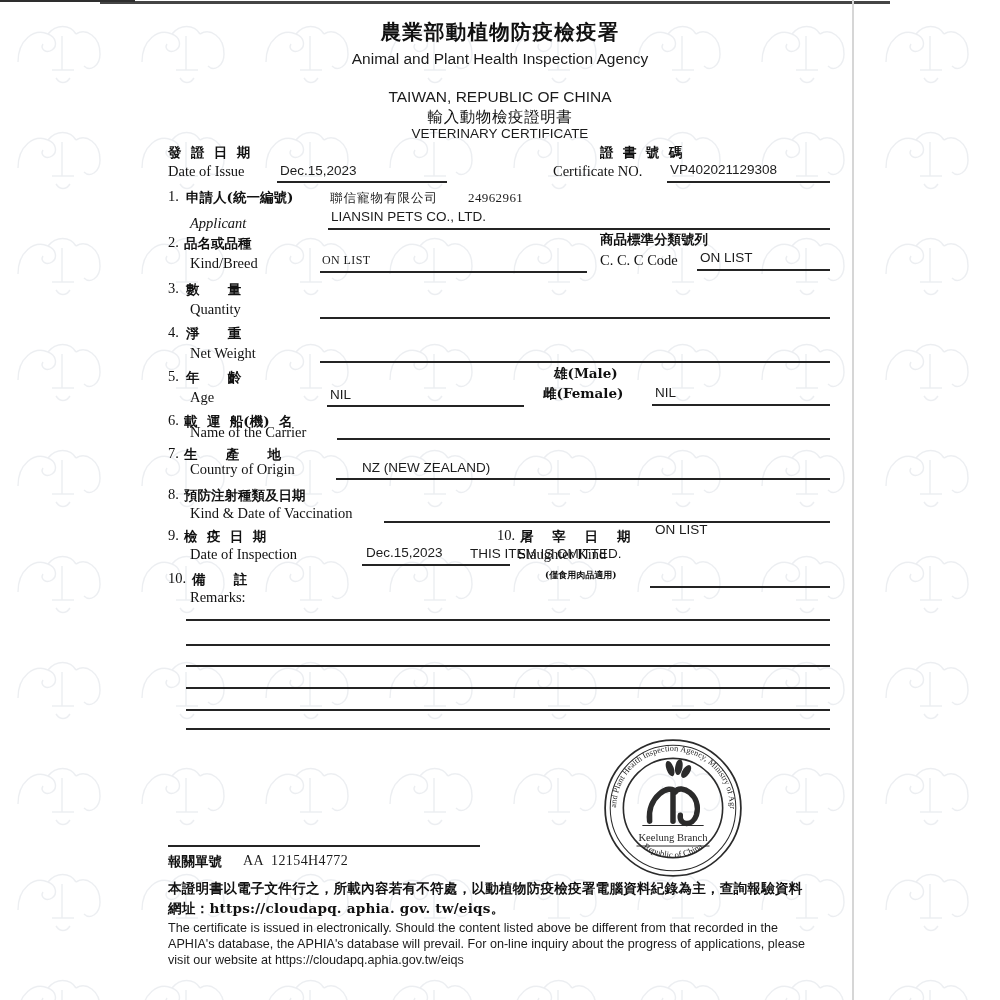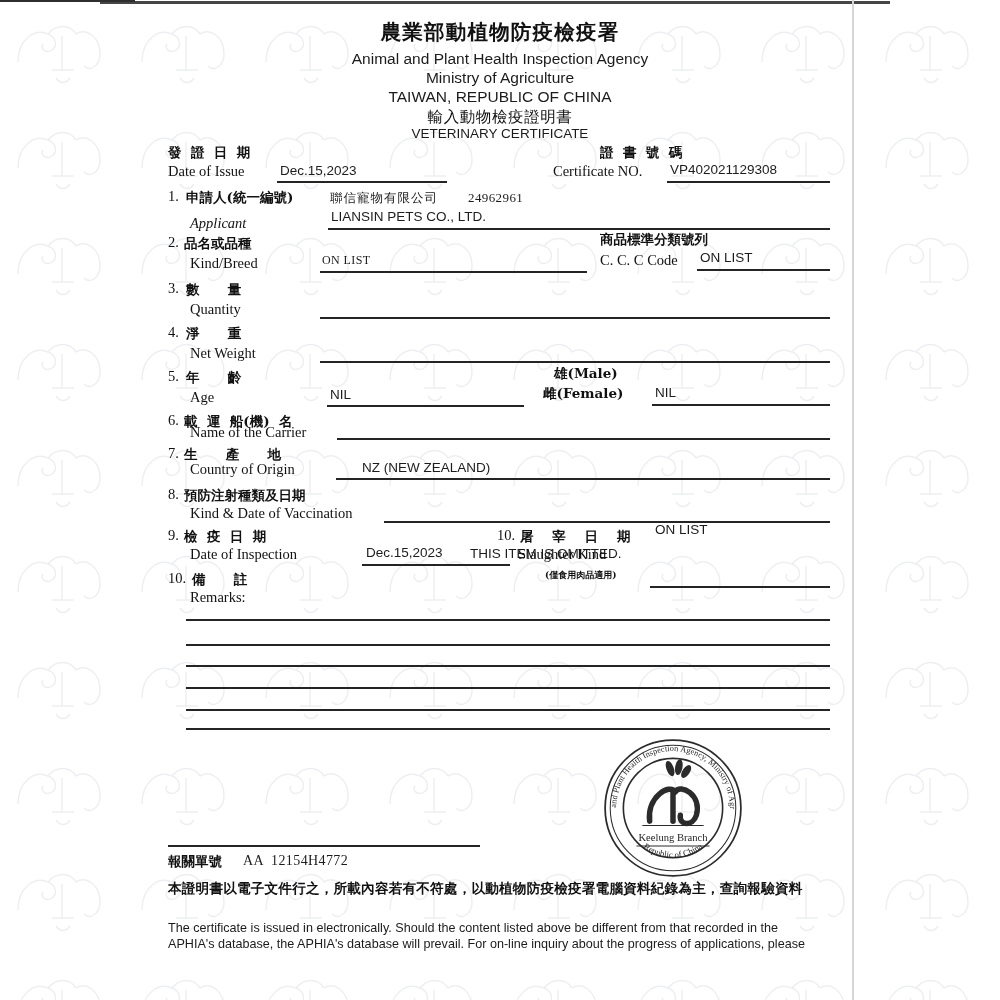--- a/index.html
+++ b/index.html
@@ -179,21 +179,20 @@
     <rect x="0" y="0" width="1000" height="1000" fill="url(#wm)"></rect>
   </svg>
 
   <div class="scan-top-edge"></div>
   <div class="scan-right-edge"></div>
 
   <div class="sheet">
 
     <div class="hdr hdr-cn-1">農業部動植物防疫檢疫署</div>
     <div class="hdr hdr-en-1">Animal and Plant Health Inspection Agency</div>
-    <div class="hdr hdr-en-2">Ministry of Agriculture</div>
     <div class="hdr hdr-en-3">TAIWAN, REPUBLIC OF CHINA</div>
     <div class="hdr hdr-cn-2">輸入動物檢疫證明書</div>
     <div class="hdr hdr-en-4">VETERINARY CERTIFICATE</div>
 
     <div class="cn-label" style="left:168px; top:144px;">發  證  日  期</div>
     <div class="en-label" style="left:168px; top:163px;">Date of Issue</div>
     <div class="val" style="left:280px; top:163px;">Dec.15,2023</div>
     <div class="rule" style="left:277px; top:181px; width:170px;"></div>
 
     <div class="cn-label" style="left:600px; top:144px;">證  書  號  碼</div>
@@ -315,17 +314,19 @@
       <line x1="50" y1="152" x2="150" y2="152" stroke="#2b2b2b" stroke-width="1.6"></line>
       <text x="100" y="145" text-anchor="middle" font-family="'Liberation Serif', serif" font-size="14.5" fill="#1f1f1f">Keelung Branch</text>
     </svg>
 
     <div class="rule" style="left:168px; top:845px; width:312px;"></div>
     <div class="cn-label" style="left:168px; top:853px;">報關單號</div>
     <div class="val-serif" style="left:243px; top:853px; font-size:14px;">AA  12154H4772</div>
     <div class="rule-thin" style="left:238px; top:873px; width:135px;"></div>
 
     <div class="foot-cn" style="left:168px; top:880px;">本證明書以電子文件行之，所載內容若有不符處，以動植物防疫檢疫署電腦資料紀錄為主，查詢報驗資料</div>
+    <div class="foot-cn" style="left:168px; top:900px;">網址：https://cloudapq. aphia. gov. tw/eiqs。</div>
     <div class="foot-en" style="left:168px; top:921px;">The certificate is issued in electronically. Should the content listed above be different from that recorded in the</div>
     <div class="foot-en" style="left:168px; top:937px;">APHIA's database, the APHIA's database will prevail. For on-line inquiry about the progress of applications, please</div>
+    <div class="foot-en" style="left:168px; top:953px;">visit our website at https://cloudapq.aphia.gov.tw/eiqs</div>
 
   </div>
 </div>
 
 </body></html>

